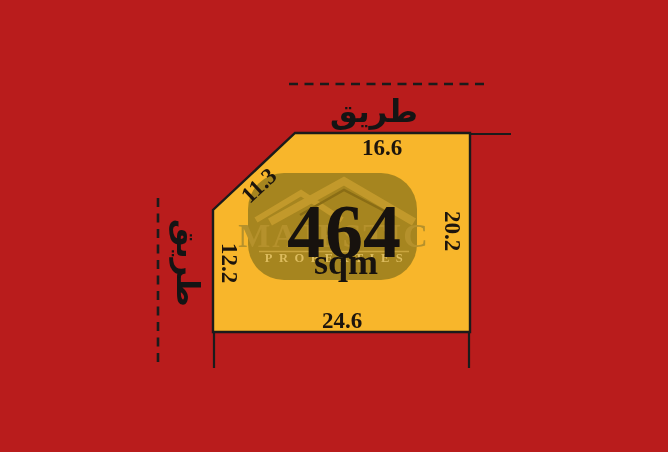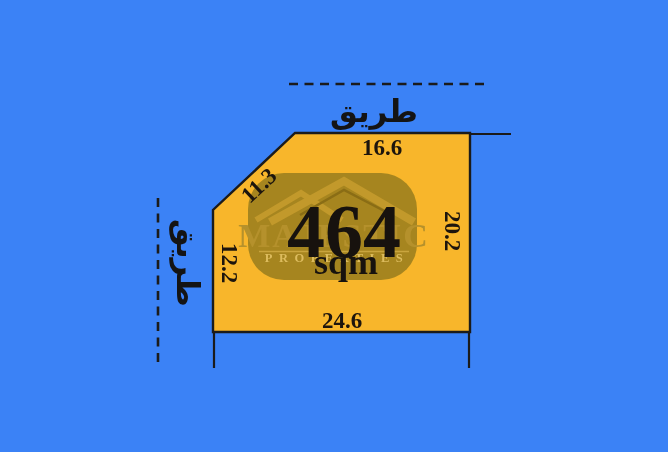--- a/index.html
+++ b/index.html
@@ -1,19 +1,19 @@
 <!DOCTYPE html>
 <html><head>
 <meta charset="utf-8">
 <style>
   html,body{margin:0;padding:0;background:#ffffff;}
   .canvas{
     position:relative;
     width:668px;height:452px;
-    background:#3b82f6;
+    background:#b91c1c;
     overflow:hidden;
     font-family:"Liberation Serif","DejaVu Serif",serif;
   }
   svg text{ user-select:none; }
   .dim-label{
     font-family:"Liberation Serif","DejaVu Serif",serif;
     font-weight:bold;
     font-size:23px;
     fill:#1d150d;
   }

